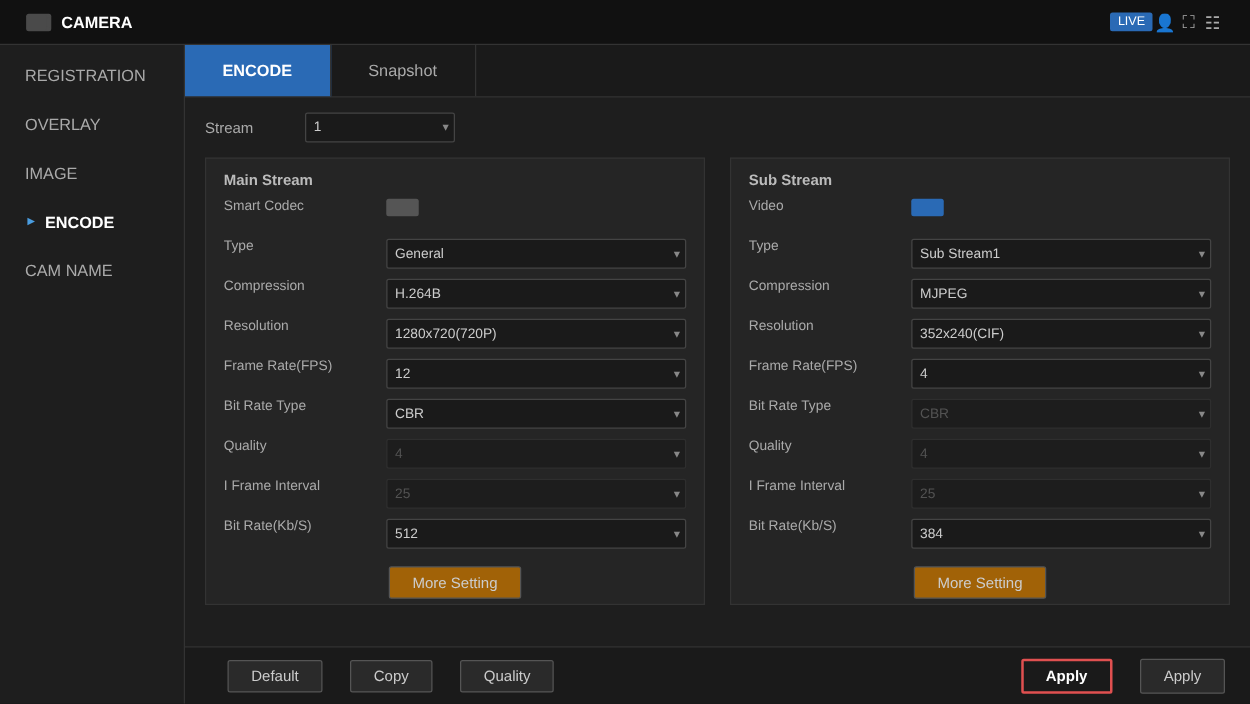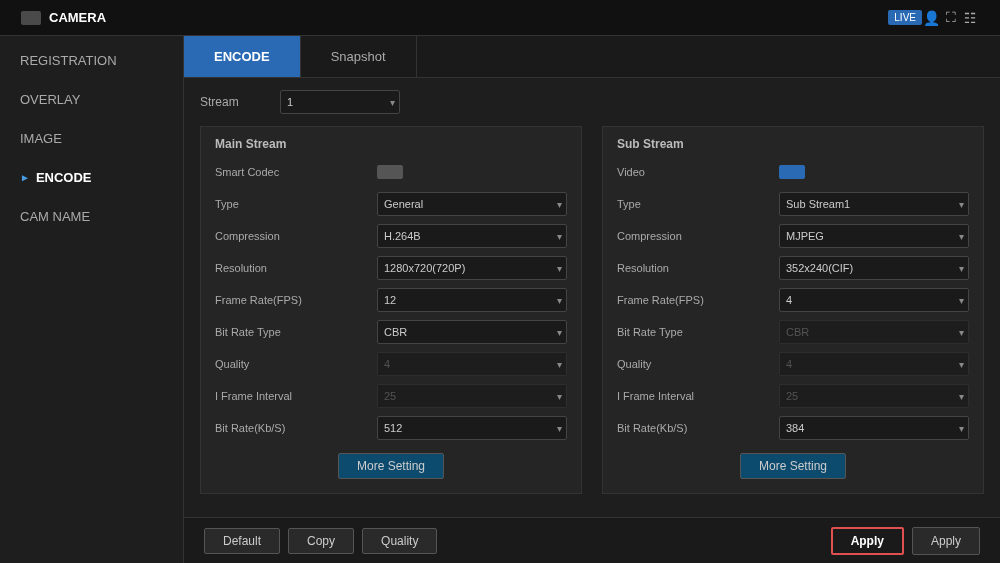--- a/index.html
+++ b/index.html
@@ -63,21 +63,21 @@
     }
 
     
     .main-layout {
       display: flex;
       height: calc(563px - 36px);
     }
 
     
     .sidebar {
-      width: 184px;
+      width: 148px;
       background: #1e1e1e;
       border-right: 1px solid #333;
       padding-top: 5px;
     }
     .sidebar-item {
       padding: 12px 20px;
       cursor: pointer;
       color: #aaa;
       font-size: 13px;
       display: flex;
@@ -144,34 +144,33 @@
 
     
     .stream-columns {
       display: flex;
       gap: 20px;
     }
     .stream-panel {
       flex: 1;
       background: #252525;
       border: 1px solid #333;
-      padding: 10px 14px 14px;
+      padding: 10px 14px 4px;
     }
     .stream-title {
       font-size: 12px;
       color: #bbb;
       margin-bottom: 8px;
       font-weight: bold;
     }
     .form-row {
       display: flex;
-      align-items: center;
+      align-items: flex-start;
       margin-bottom: 6px;
       min-height: 26px;
-      gap: 32px;
     }
     .form-label {
       width: 130px;
       color: #aaa;
       font-size: 11px;
       flex-shrink: 0;
     }
     .form-control {
       flex: 1;
       background: #1a1a1a;
@@ -230,21 +229,21 @@
       display: inline-block;
     }
 
     
     .more-setting-row {
       display: flex;
       justify-content: center;
       margin-top: 12px;
     }
     .more-setting-btn {
-      background: #0c4a6e;
+      background: #a16207;
       border: 1px solid #555;
       color: #ccc;
       padding: 5px 18px;
       cursor: pointer;
       font-size: 12px;
       border-radius: 2px;
     }
 
     
     .footer {
@@ -266,20 +265,21 @@
     }
     .footer-btn {
       background: #2a2a2a;
       border: 1px solid #555;
       color: #ccc;
       padding: 5px 18px;
       cursor: pointer;
       font-size: 12px;
       border-radius: 2px;
       min-width: 60px;
+      margin-left: 14px;
     }
     .footer-btn.apply {
       background: #1a1a1a;
       border: 2px solid #e05050;
       color: #fff;
       font-weight: bold;
     }
   </style>
 </head>
 <body>

